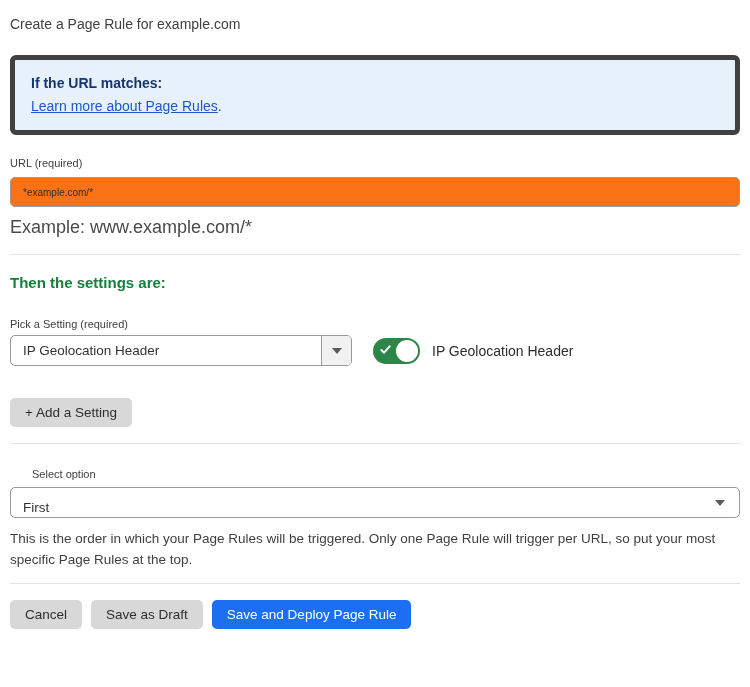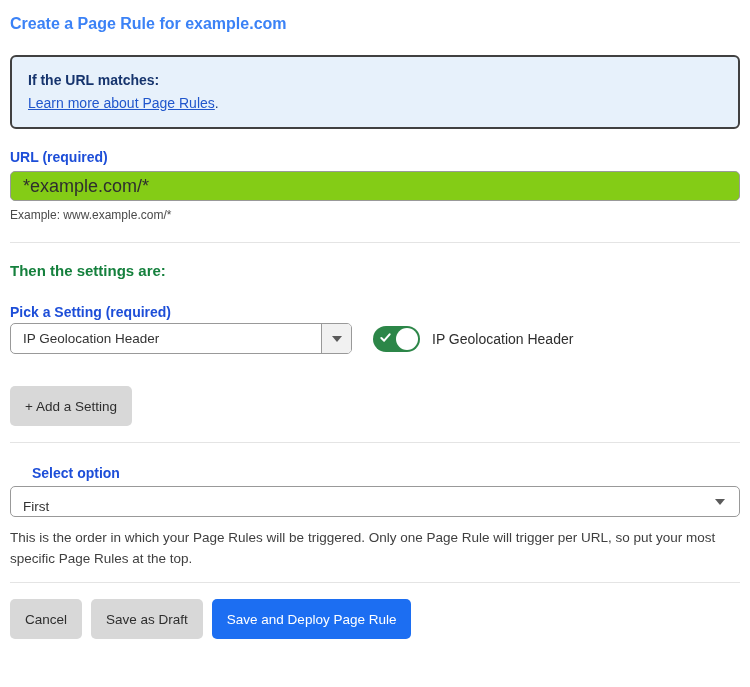--- a/index.html
+++ b/index.html
@@ -10,69 +10,68 @@
     color: #2e2e2e;
   }
   .page {
     width: 750px;
     height: 687px;
     padding: 12px 10px 0 10px;
     background: #ffffff;
     overflow: hidden;
   }
   .page-title {
-    font-size: 16px;
-    font-weight: bold;
-    color: #3b82f6;
+    font-size: 14px;
+    font-weight: normal;
+    color: #404040;
     line-height: 24px;
   }
   
   .info-box {
     margin-top: 19px;
     background: #e7f1fb;
-    border: 2px solid #404040;
+    border: 5px solid #404040;
     border-radius: 6px;
     padding: 12px 16px 13px 16px;
     color: #1d3c78;
     font-size: 14px;
     line-height: 22.5px;
   }
   .info-heading { font-weight: bold; color: #16346d; }
   .info-body { color: #1d3c78; }
   .info-link-line { display: block; }
   .info-link {
     color: #2056cc;
     text-decoration: underline;
     cursor: pointer;
   }
   .info-link-suffix { color: #1d3c78; }
   
   .field-label {
-    font-size: 14px;
-    color: #1d4ed8;
+    font-size: 11px;
+    color: #404040;
     line-height: 16px;
-    font-weight: bold;
   }
   .lbl-url { margin-top: 20px; }
   .text-input {
     margin-top: 6px;
     width: 730px;
     height: 30px;
     border: 1px solid #999999;
     border-radius: 5px;
     padding: 0 12px;
-    font-size: 18px;
+    font-size: 10px;
     font-family: "Liberation Sans", sans-serif;
     color: #2e2e2e;
-    background: #84cc16;
+    background: #f97316;
     outline: none;
   }
   .helper-text {
-    margin-top: 6px;
-    font-size: 12px;
+    margin-top: 12px;
+    font-size: 18px;
     color: #4a4a4a;
     line-height: 17px;
   }
   .divider {
     border: none;
     border-top: 1px solid #e4e4e4;
     height: 0;
   }
   .divider-1 { margin-top: 18px; }
   .divider-2 { margin-top: 16px; }
@@ -154,21 +153,21 @@
   .toggle-label {
     margin-left: 12px;
     font-size: 14px;
     color: #2e2e2e;
   }
   
   .btn {
     display: inline-flex;
     align-items: center;
     justify-content: center;
-    height: 40px;
+    height: 29px;
     padding: 0 15px;
     border: none;
     border-radius: 5px;
     font-size: 13.5px;
     font-family: "Liberation Sans", sans-serif;
     cursor: pointer;
     line-height: 31px;
   }
   .btn-gray { background: #d8d8d8; color: #2e2e2e; }
   .btn-blue { background: #1c6ef2; color: #ffffff; }

